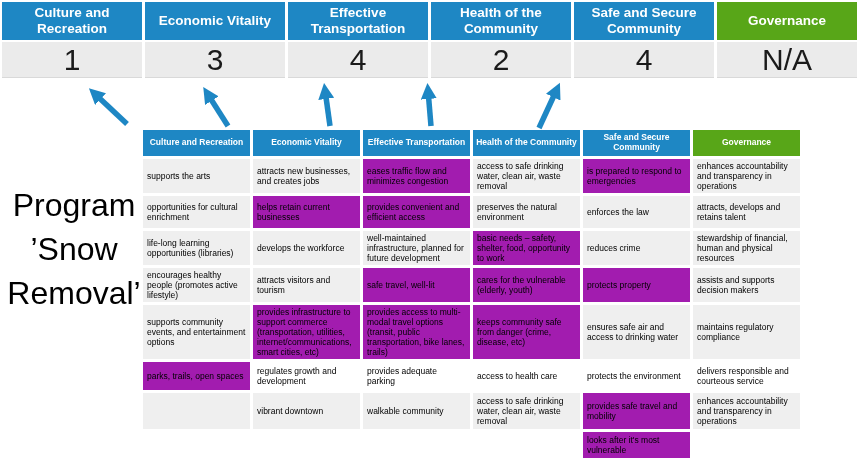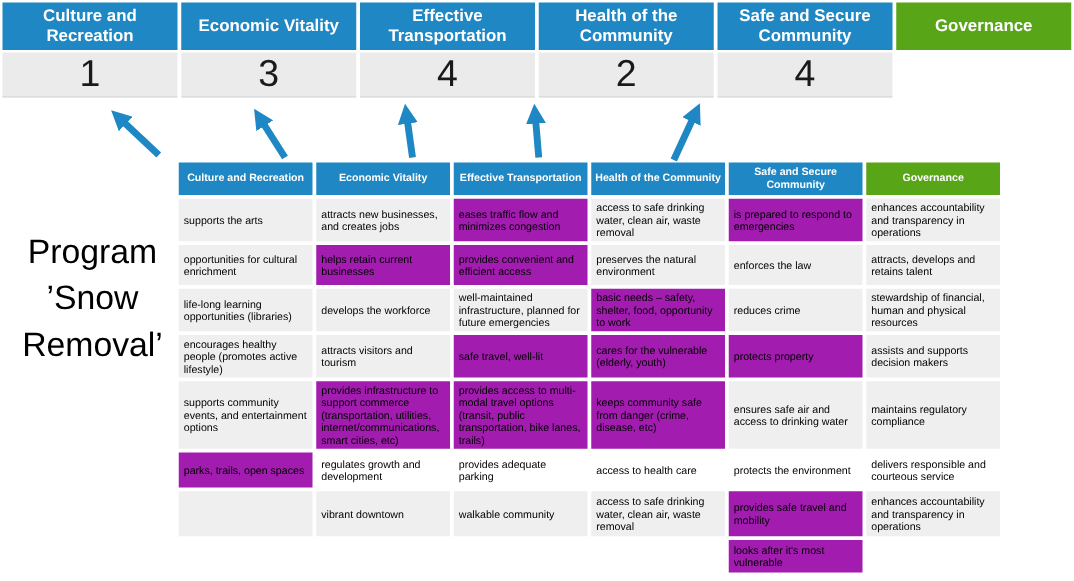--- a/index.html
+++ b/index.html
@@ -21,21 +21,21 @@
   .score-cell{
     background:#ebebeb;color:#1a1a1a;font-size:30px;
     display:flex;align-items:center;justify-content:center;
     border-bottom:1px solid #d9d9d9;box-sizing:border-box;
   }
   
   .arrow-band{position:absolute;left:0;top:73px;width:859px;height:60px;}
   
   .program-title{
     position:absolute;left:0;top:183px;width:148px;
-    text-align:center;color:#000;font-size:27px;line-height:1.38;
+    text-align:center;color:#000;font-size:32px;line-height:1.38;
   }
   
   table.matrix{
     position:absolute;left:140px;top:127px;width:663px;
     border-collapse:separate;border-spacing:3px;table-layout:fixed;
   }
   table.matrix th{
     background:#1e87c4;color:#ffffff;font-weight:bold;font-size:8.5px;line-height:1.12;
     text-align:center;vertical-align:middle;height:24px;padding:1px 3px;
   }
@@ -60,20 +60,21 @@
   <div class="cat-header">Effective Transportation</div>
   <div class="cat-header">Health of the Community</div>
   <div class="cat-header">Safe and Secure Community</div>
   <div class="cat-header green">Governance</div>
 
   <div class="score-cell">1</div>
   <div class="score-cell">3</div>
   <div class="score-cell">4</div>
   <div class="score-cell">2</div>
   <div class="score-cell">4</div>
+  <div class="score-cell">N/A</div>
 </div>
 
 <svg class="arrow-band" viewBox="0 0 859 60" xmlns="http://www.w3.org/2000/svg">
   <defs>
     <marker id="ah" markerUnits="userSpaceOnUse" markerWidth="16" markerHeight="16" refX="9" refY="8" orient="auto">
       <path d="M0,0 L16,8 L0,16 z" fill="#1e87c4"></path>
     </marker>
   </defs>
   <line x1="127" y1="51" x2="94" y2="20" stroke="#1e87c4" stroke-width="5.5" marker-end="url(#ah)"></line>
   <line x1="228" y1="53" x2="207" y2="20" stroke="#1e87c4" stroke-width="5.5" marker-end="url(#ah)"></line>
@@ -112,21 +113,21 @@
         <td class="bg-gray">opportunities for cultural enrichment</td>
         <td class="bg-yellow">helps retain current businesses</td>
         <td class="bg-yellow">provides convenient and efficient access</td>
         <td class="bg-gray">preserves the natural environment</td>
         <td class="bg-gray">enforces the law</td>
         <td class="bg-gray">attracts, develops and retains talent</td>
       </tr>
       <tr class="r3">
         <td class="bg-gray">life-long learning opportunities (libraries)</td>
         <td class="bg-gray">develops the workforce</td>
-        <td class="bg-gray">well-maintained infrastructure, planned for future emergencies</td>
+        <td class="bg-gray">well-maintained infrastructure, planned for future development</td>
         <td class="bg-yellow">basic needs – safety, shelter, food, opportunity to work</td>
         <td class="bg-gray">reduces crime</td>
         <td class="bg-gray">stewardship of financial, human and physical resources</td>
       </tr>
       <tr class="r4">
         <td class="bg-gray">encourages healthy people (promotes active lifestyle)</td>
         <td class="bg-gray">attracts visitors and tourism</td>
         <td class="bg-yellow">safe travel, well-lit</td>
         <td class="bg-yellow">cares for the vulnerable (elderly, youth)</td>
         <td class="bg-yellow">protects property</td>

